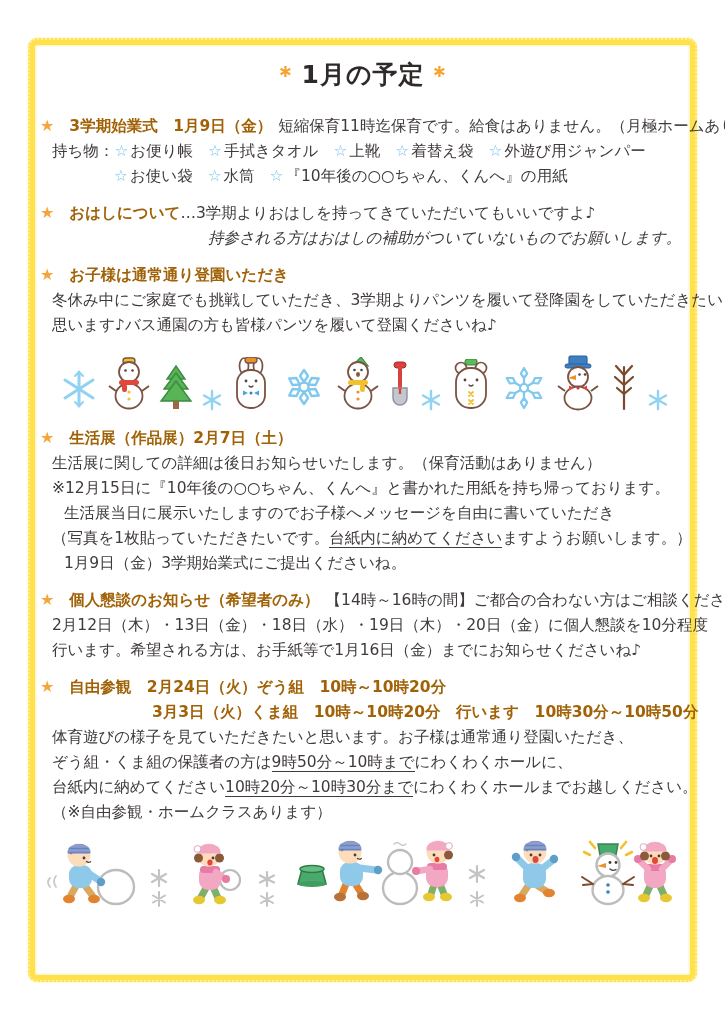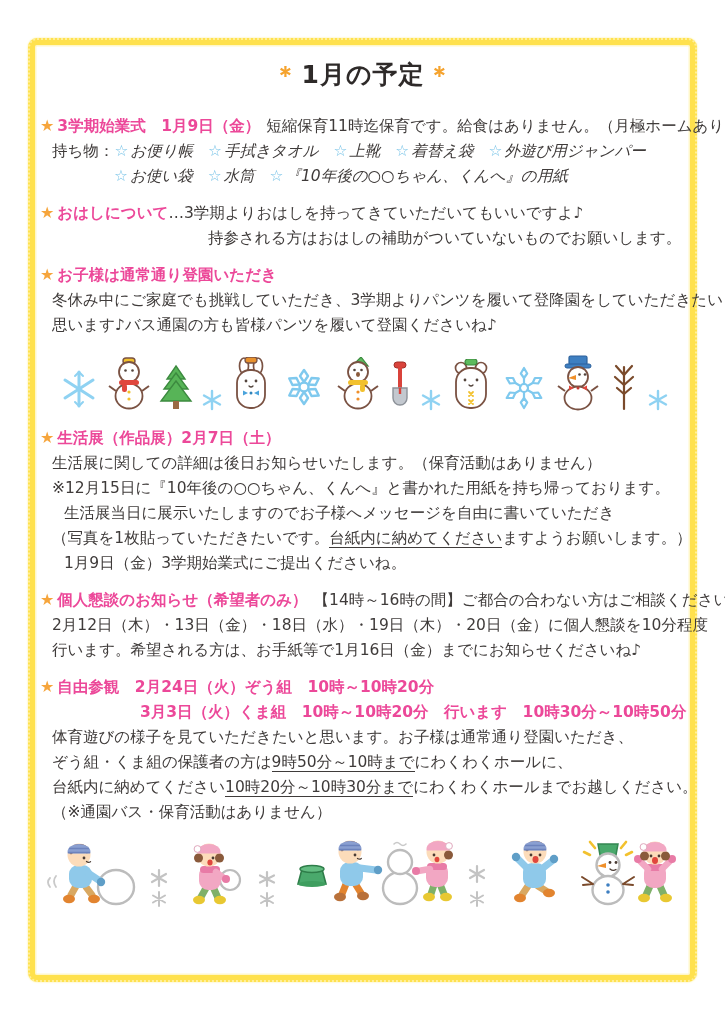--- a/index.html
+++ b/index.html
@@ -8,26 +8,26 @@
   
   .frame{position:absolute;left:28px;top:38px;width:669px;height:944px;box-sizing:border-box;
          border:7px solid #ffe14d;border-radius:9px;
          box-shadow:0 0 0 1.5px #fff7c9 inset, 0 0 2px #ffec8a;}
   .frame::after{content:"";position:absolute;inset:-7px;border:2px dotted #ffef9a;border-radius:9px;pointer-events:none;}
   .content{position:absolute;left:40px;top:54px;width:646px;}
   .title{margin:4px 0 22px;text-align:center;font-size:25px;font-weight:bold;color:#2e2a29;letter-spacing:1px;}
   .title .ast{color:#f5a32e;font-size:24px;padding:0 3px;font-weight:bold;}
   .sec{margin:0 0 11px 0;font-size:15.5px;line-height:25px;}
   .line{white-space:nowrap;}
-  .hd{font-weight:bold;color:#ec4899;}
+  .hd{font-weight:bold;color:#a16207;margin-left:12px;}
   .star{color:#f6a53c;margin-right:3px;font-size:16px;}
   .bstar{color:#7cc5e8;margin-right:2px;}
-  .item{margin-right:15px;font-style:italic;}
+  .item{margin-right:15px;}
   .ind-items2{padding-left:74px;}
-  .ind-hashi{padding-left:168px;}
+  .ind-hashi{padding-left:168px;font-style:italic;}
   .ind-ex{padding-left:12px;}
   .ind-openday{padding-left:100px;}
   .ul{border-bottom:1.6px solid currentColor;}
   .ul-ext{padding-right:10px;}
   .note{margin-left:6px;}
   .deco-row{display:flex;align-items:flex-end;justify-content:center;gap:9px;margin:6px 0 14px 0;height:62px;}
   .deco-bottom{display:flex;align-items:flex-end;justify-content:space-between;margin-top:8px;padding:0 6px;height:72px;}
   .ico{display:inline-flex;line-height:0;}
 </style>
 </head>
@@ -243,21 +243,21 @@
       <div class="line ind-ex"><span>2月12日（木）・13日（金）・18日（水）・19日（木）・20日（金）に個人懇談を10分程度</span></div>
       <div class="line ind-ex"><span>行います。希望される方は、お手紙等で1月16日（金）までにお知らせくださいね♪</span></div>
     </section>
 
     <section class="sec">
       <div class="line"><span class="star">★</span><span class="hd">自由参観　2月24日（火）ぞう組　10時～10時20分</span></div>
       <div class="line ind-openday"><span class="hd">3月3日（火）くま組　10時～10時20分　行います　10時30分～10時50分</span></div>
       <div class="line ind-ex"><span>体育遊びの様子を見ていただきたいと思います。お子様は通常通り登園いただき、</span></div>
       <div class="line ind-ex"><span>ぞう組・くま組の保護者の方は</span><span class="ul">9時50分～10時まで</span><span>にわくわくホールに、</span></div>
       <div class="line ind-ex"><span>台紙内に納めてください</span><span class="ul">10時20分～10時30分まで</span><span>にわくわくホールまでお越しください。</span></div>
-      <div class="line ind-ex"><span>（※通園バス・保育活動はありません）</span></div>
+      <div class="line ind-ex"><span>（※自由参観・ホームクラスあります）</span></div>
     </section>
 
     <div class="deco-bottom">
       <span class="ico">
           <svg width="92" height="68" viewBox="0 0 92 68">
             <path d="M4 38q-4 4 0 9M10 36q-4 5 0 11" stroke="#c9c9c9" stroke-width="1.8" fill="none" stroke-linecap="round"></path>
             <ellipse cx="70" cy="47" rx="18" ry="17" fill="#fff" stroke="#bcbcbc" stroke-width="2.4"></ellipse>
             <path d="M30 46l-5 9" stroke="#d9a861" stroke-width="7" stroke-linecap="round"></path>
             <ellipse cx="23" cy="59" rx="6" ry="4.2" fill="#e2842f"></ellipse>
             <path d="M40 47l6 8" stroke="#d9a861" stroke-width="7" stroke-linecap="round"></path>

